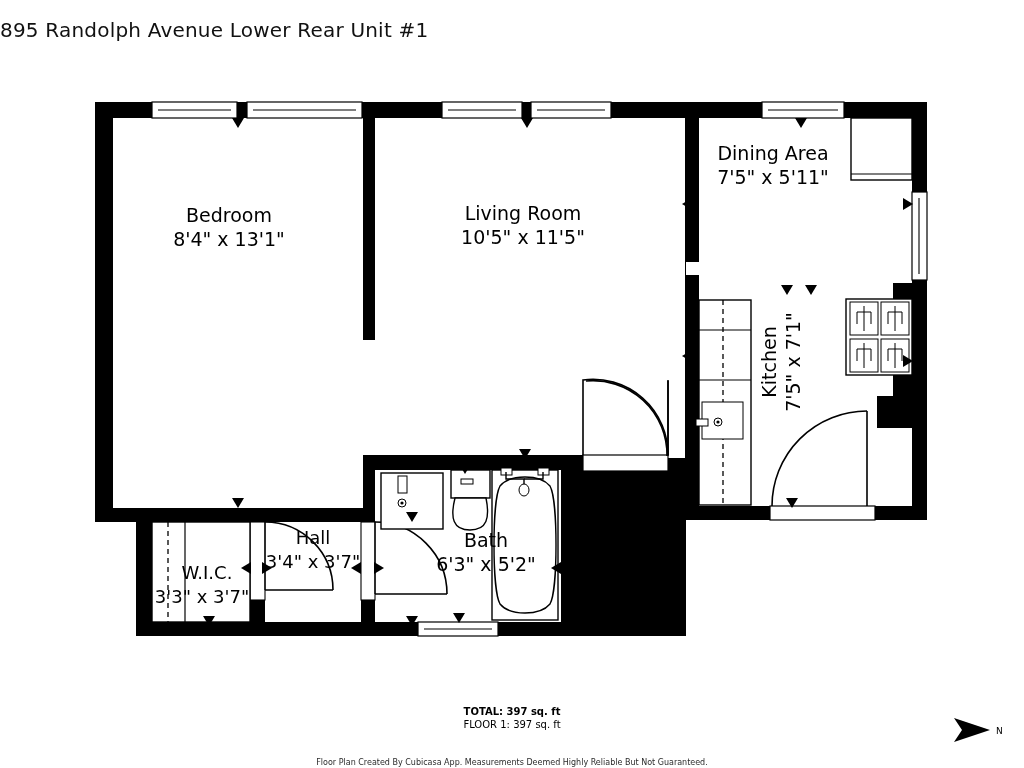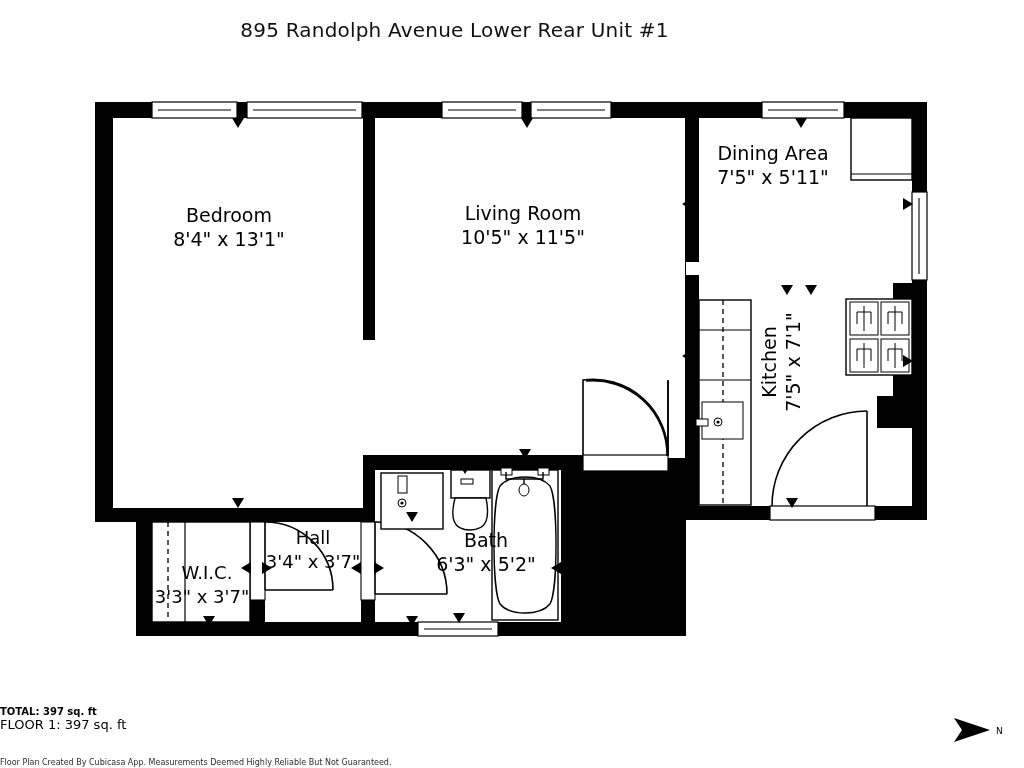--- a/index.html
+++ b/index.html
@@ -18,46 +18,45 @@
   #page {
     position: relative;
     width: 1024px;
     height: 768px;
   }
   #plan-title {
     position: absolute;
     top: 18px;
     left: 0;
     width: 909px;
-    text-align: center;
     font-size: 20px;
     font-weight: 400;
     letter-spacing: 0.2px;
     color: #111111;
   }
   #floorplan-svg {
     position: absolute;
     top: 0;
     left: 0;
   }
   #footer {
     position: absolute;
     left: 0;
     width: 1024px;
     top: 705px;
-    text-align: left;
+    text-align: center;
   }
   .foot-total {
     font-size: 10px;
     font-weight: bold;
     line-height: 13px;
     color: #000;
   }
   .foot-floor {
-    font-size: 13px;
+    font-size: 10px;
     font-weight: normal;
     line-height: 13px;
     color: #000;
   }
   .foot-credit {
     margin-top: 26px;
     font-size: 8px;
     color: #2b2b2b;
     line-height: 11px;
   }

